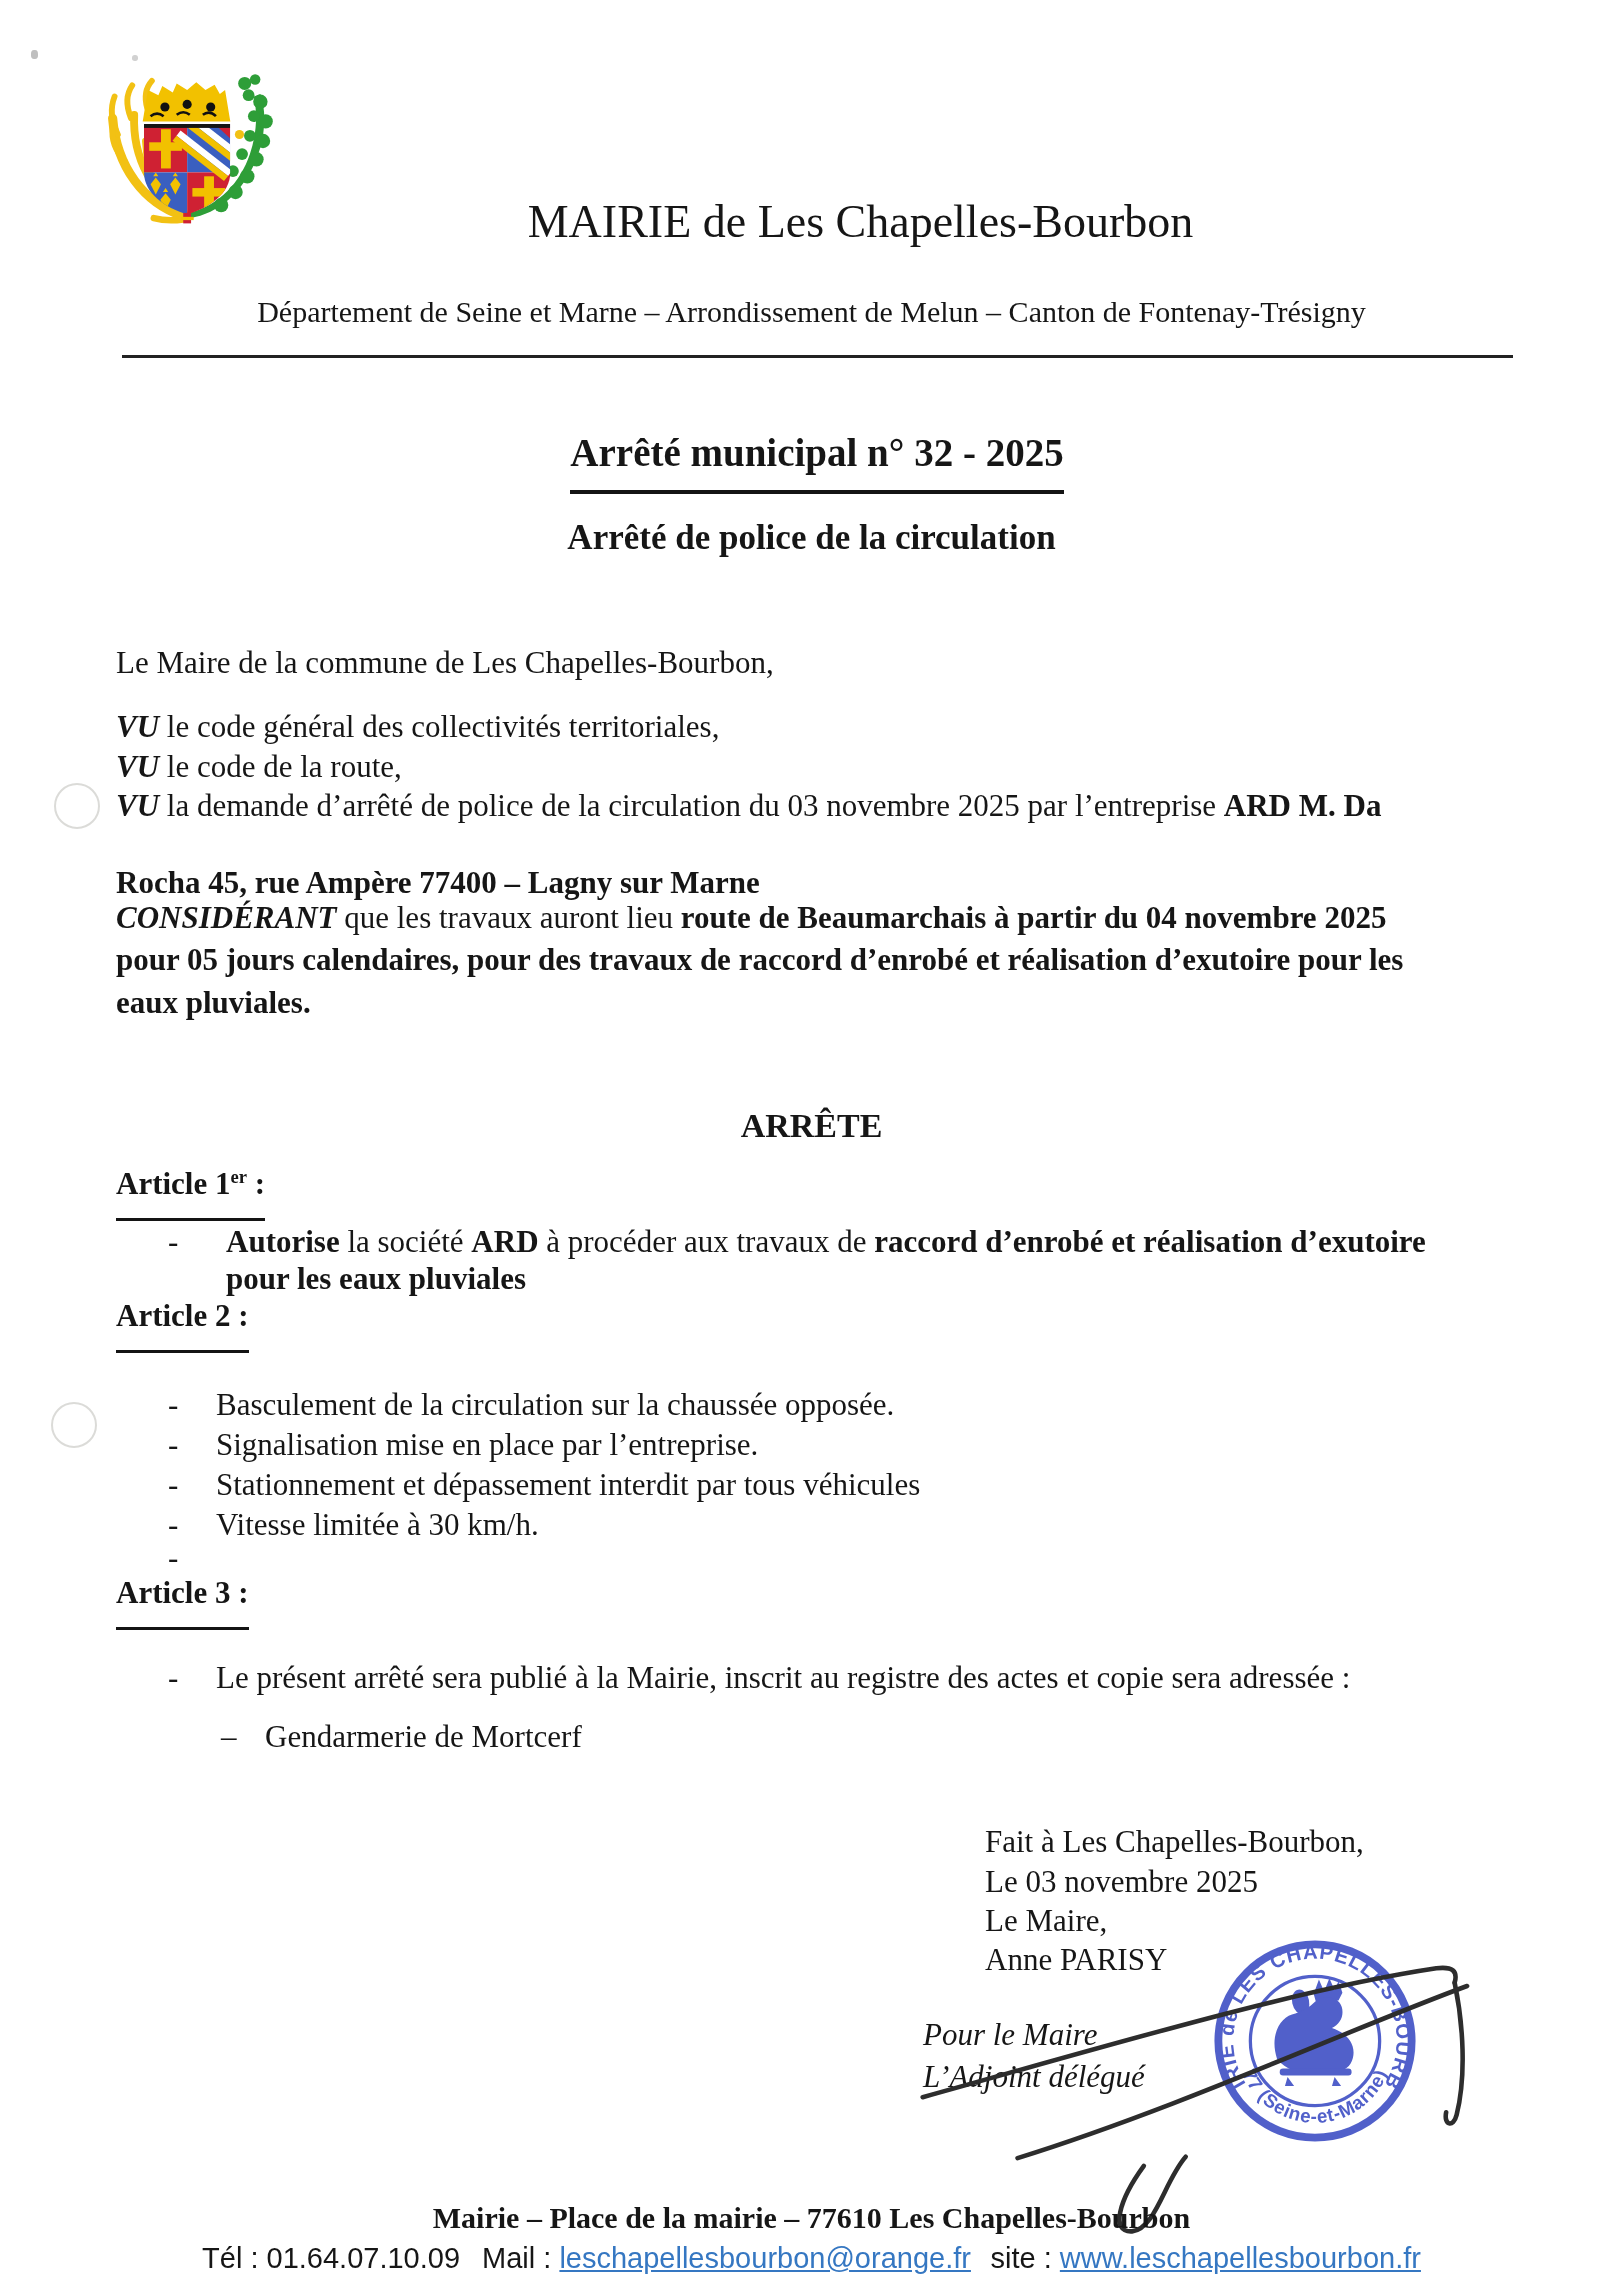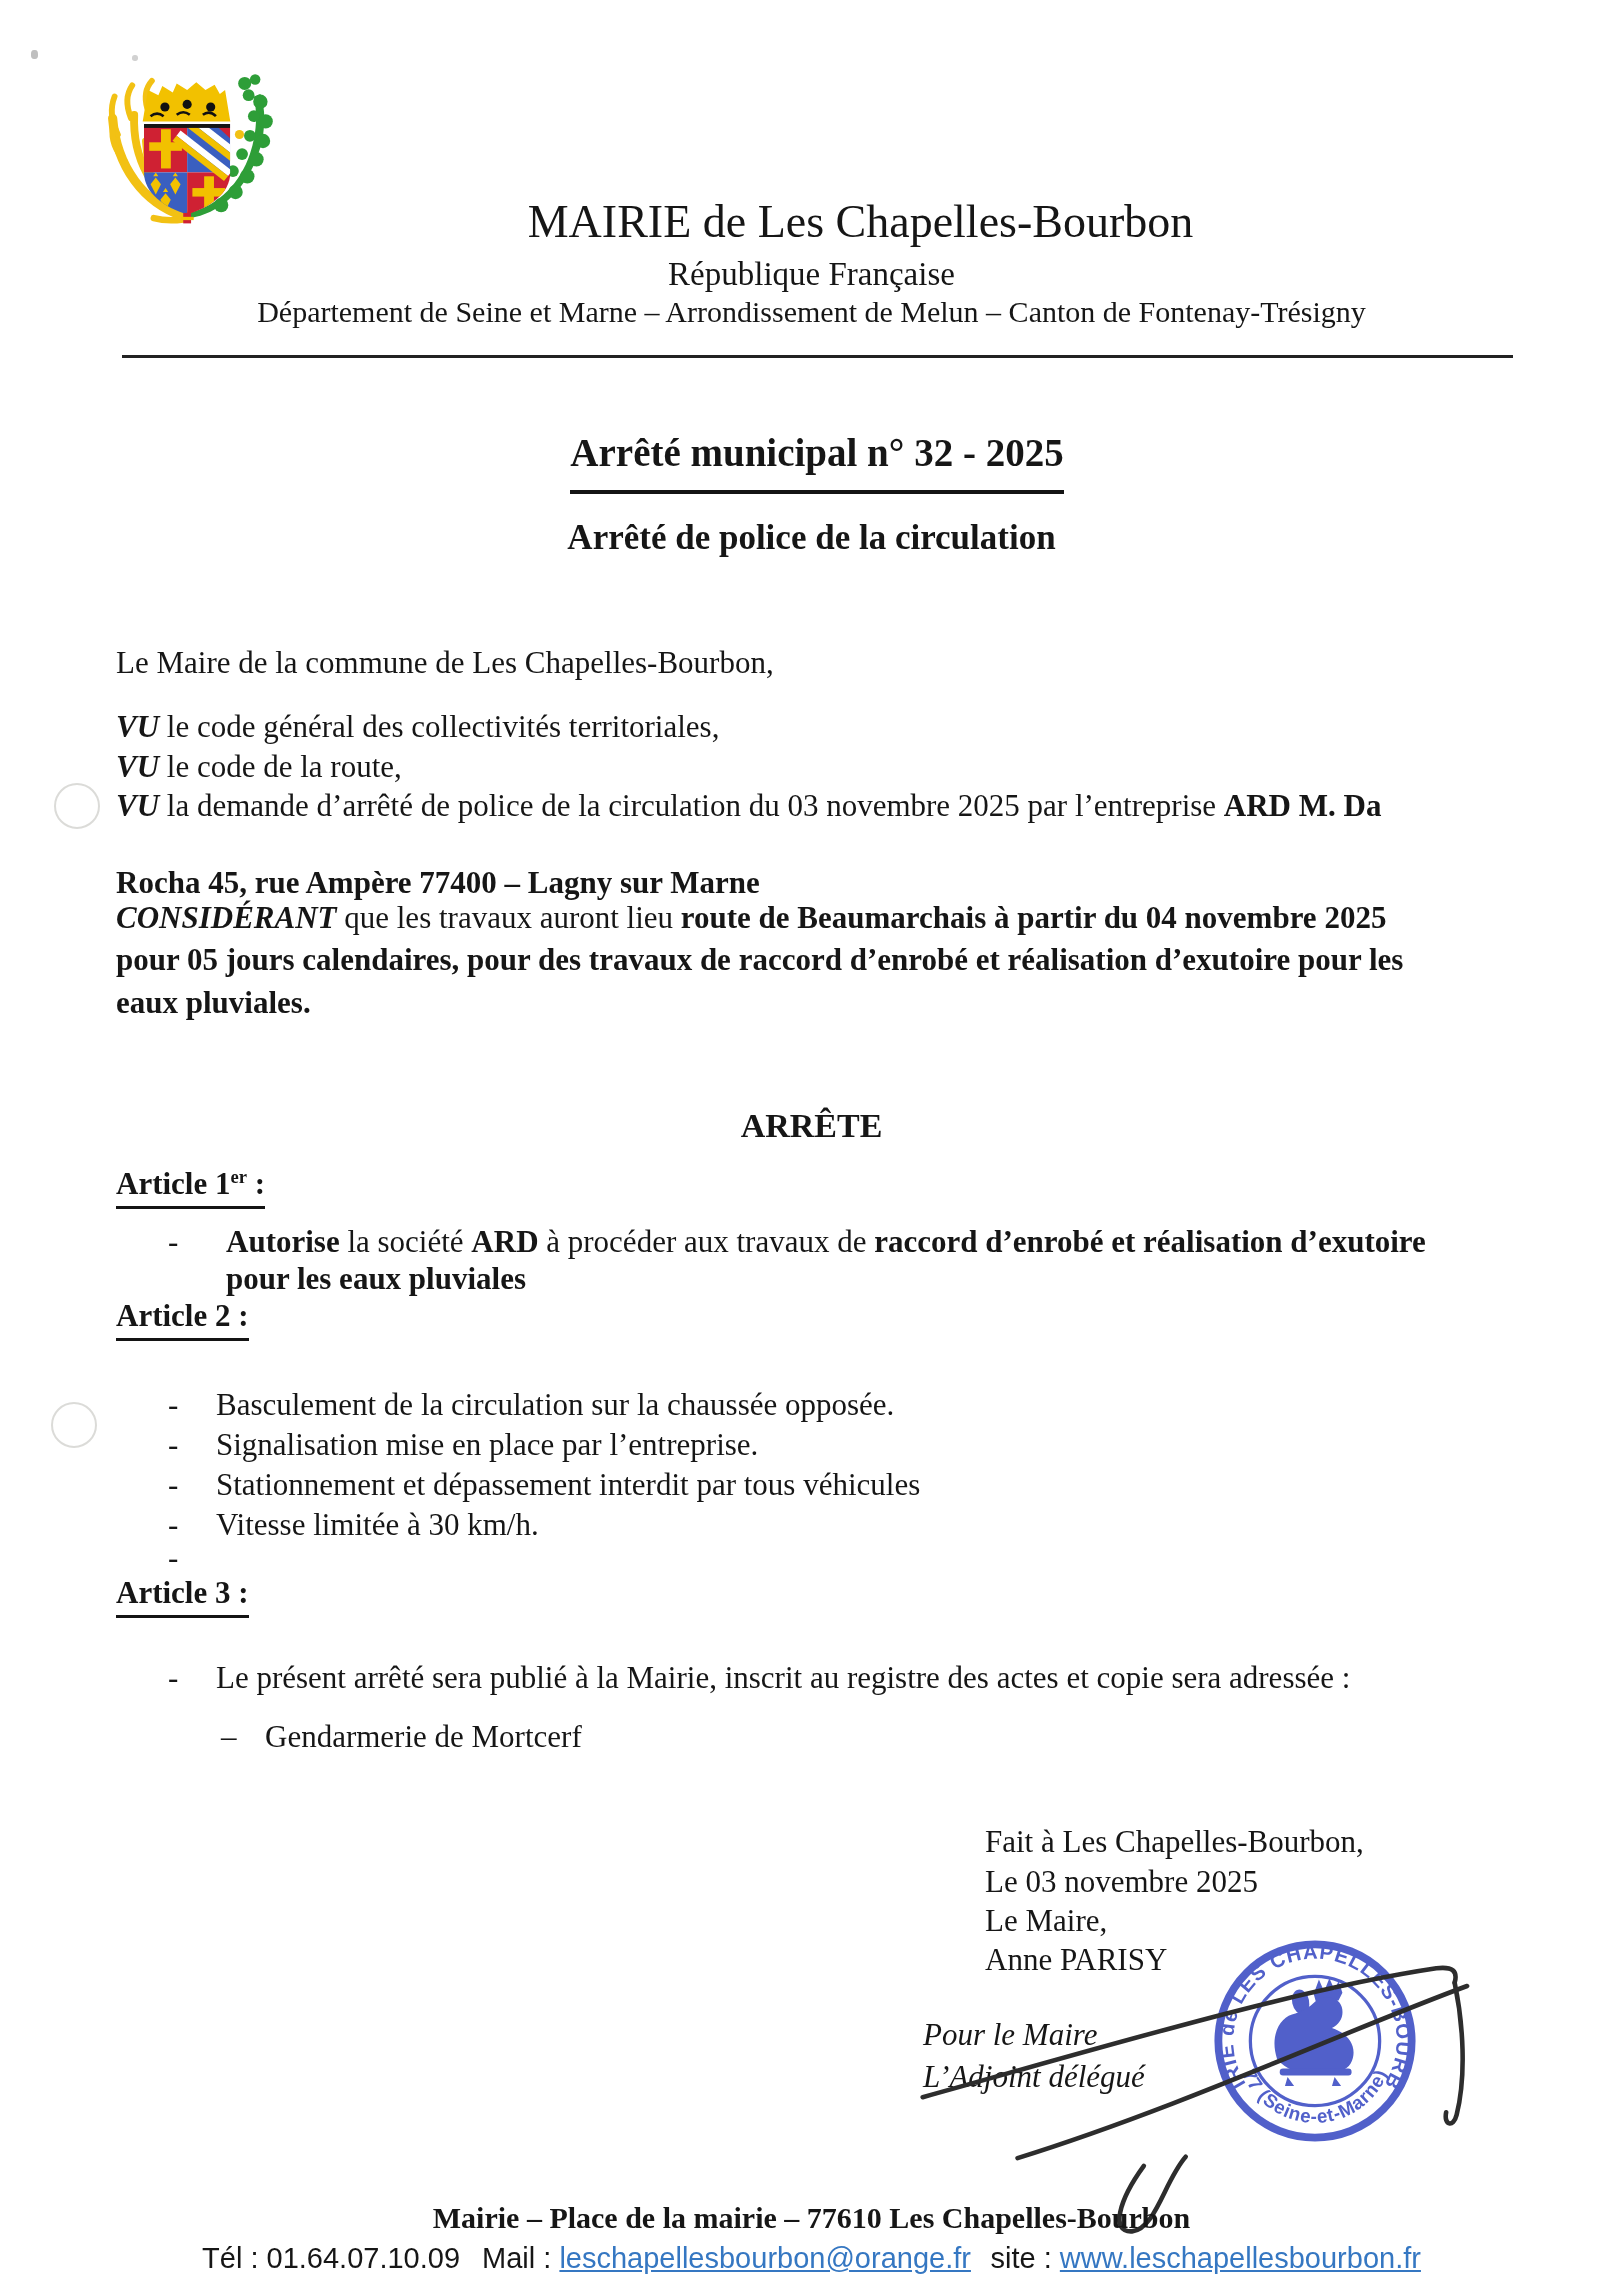--- a/index.html
+++ b/index.html
@@ -4,21 +4,21 @@
 <style>
   html,body{margin:0;padding:0;background:#8a8a8a;}
   #page{position:relative;width:1623px;height:2295px;background:#ffffff;
         font-family:"Liberation Serif","DejaVu Serif",serif;color:#161616;overflow:hidden;}
   .abs{position:absolute;white-space:nowrap;line-height:1.05;}
   .ctr{left:0;right:0;text-align:center;}
   .b{font-weight:bold;}
   .bi{font-weight:bold;font-style:italic;}
   .it{font-style:italic;}
   .body-txt{font-size:31px;}
-  .heading{font-size:31px;font-weight:bold;border-bottom:3.9px solid #141414;padding-bottom:5px;}
+  .heading{font-size:31px;font-weight:bold;border-bottom:3.9px solid #141414;padding-bottom:17px;}
   .heading sup{font-size:60%;vertical-align:super;}
   .dash{display:inline-block;width:48px;}
   .dash-wide{display:inline-block;width:58px;}
   .dash-sub{display:inline-block;width:44px;}
   .rule{position:absolute;background:#222;height:3.3px;}
   .punch{position:absolute;width:42px;height:42px;border:2.6px solid rgba(175,175,168,0.45);border-radius:50%;}
   .speck{position:absolute;background:#8b8b8b;border-radius:45%;}
   a.link{color:#3577c2;text-decoration:underline;cursor:pointer;}
   .sans{font-family:"Liberation Sans","DejaVu Sans",sans-serif;}
   svg text{font-family:"Liberation Sans","DejaVu Sans",sans-serif;}
@@ -111,21 +111,20 @@
 
         <rect x="90" y="100" width="132" height="10" fill="#151515"></rect>
       </g>
 
       <rect x="150" y="240" width="12" height="16" fill="#cf2133"></rect>
       <rect x="146" y="246" width="20" height="5" fill="#f2c100"></rect>
     </svg>
   </div>
 
   <div class="abs ctr" style="left:98px;top:198px;font-size:46px;">MAIRIE de Les Chapelles-Bourbon</div>
-  <div class="abs ctr" style="top:257px;font-size:33px;">République Française</div>
   <div class="abs ctr" style="top:296px;font-size:30px;">Département de Seine et Marne – Arrondissement de Melun – Canton de Fontenay-Trésigny</div>
   <div class="rule" style="left:122px;top:355px;width:1391px;"></div>
 
   <div class="abs ctr" style="top:433px;">
     <span class="b" style="font-size:39px;border-bottom:4.6px solid #141414;padding-bottom:16px;margin-left:11px;">Arrêté municipal n° 32 - 2025</span>
   </div>
   <div class="abs ctr b" style="top:520px;font-size:35px;">Arrêté de police de la circulation</div>
 
   <div class="abs body-txt" style="left:116px;top:647px;">Le Maire de la commune de Les Chapelles-Bourbon,</div>
 

